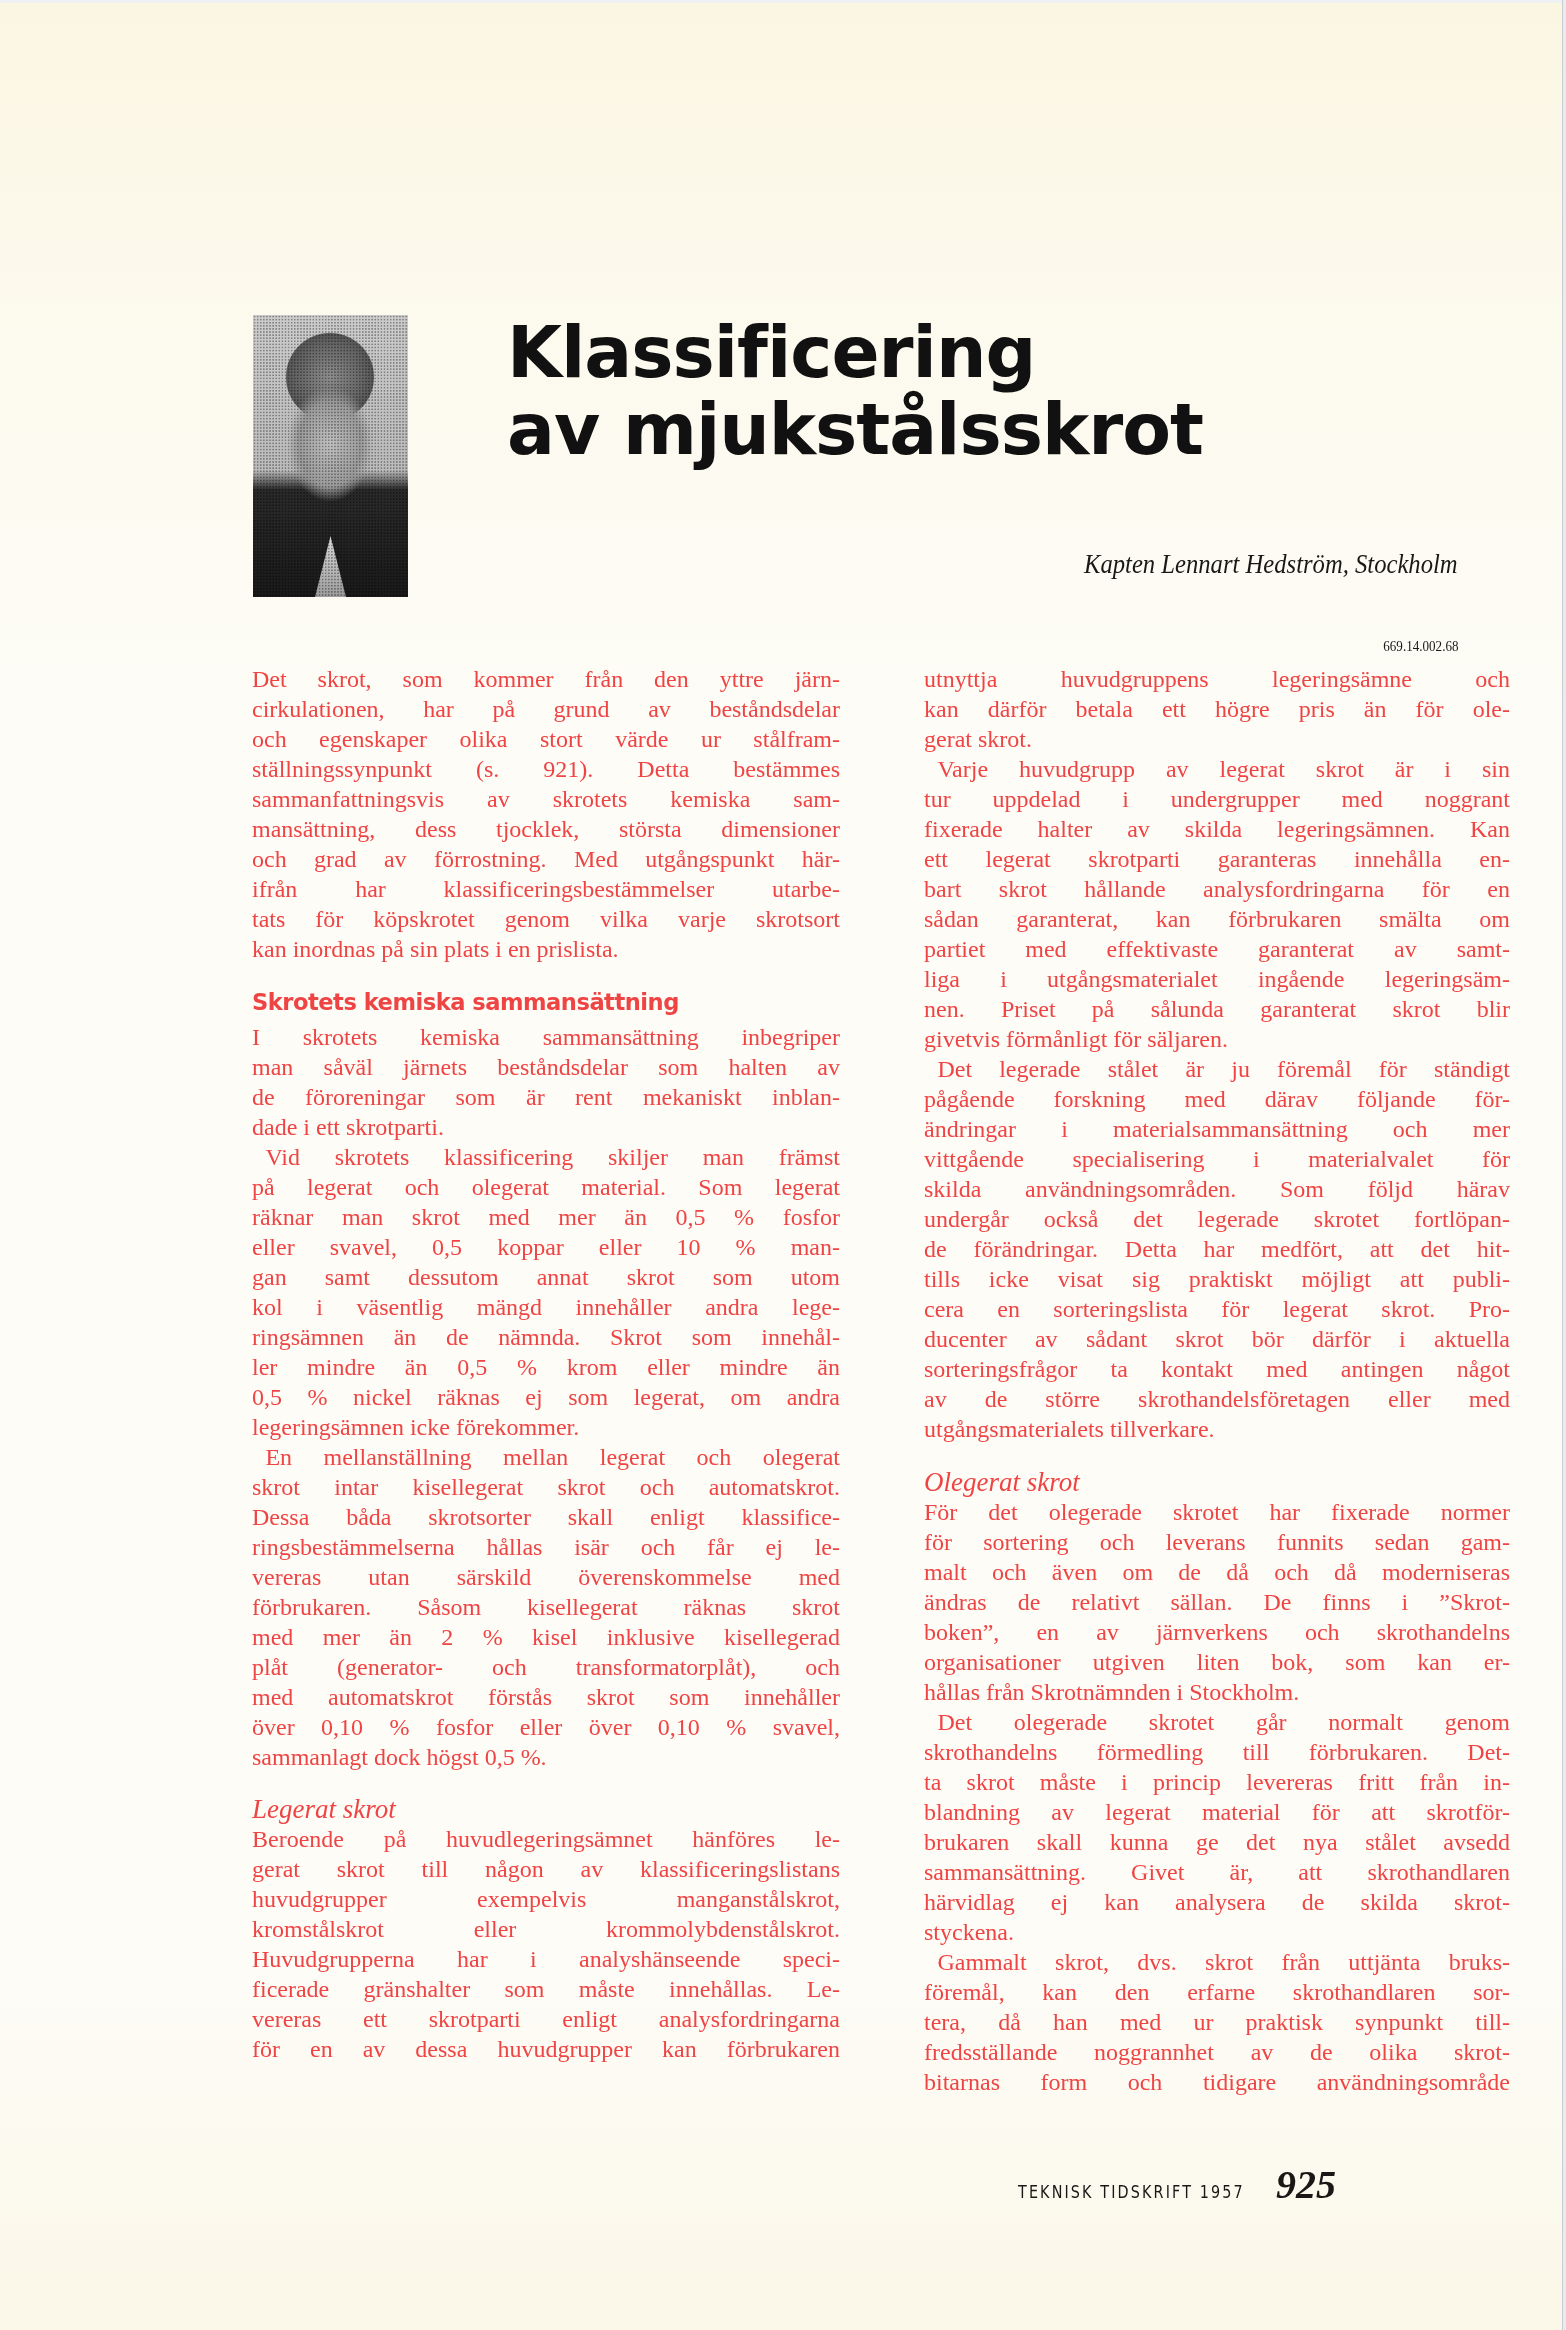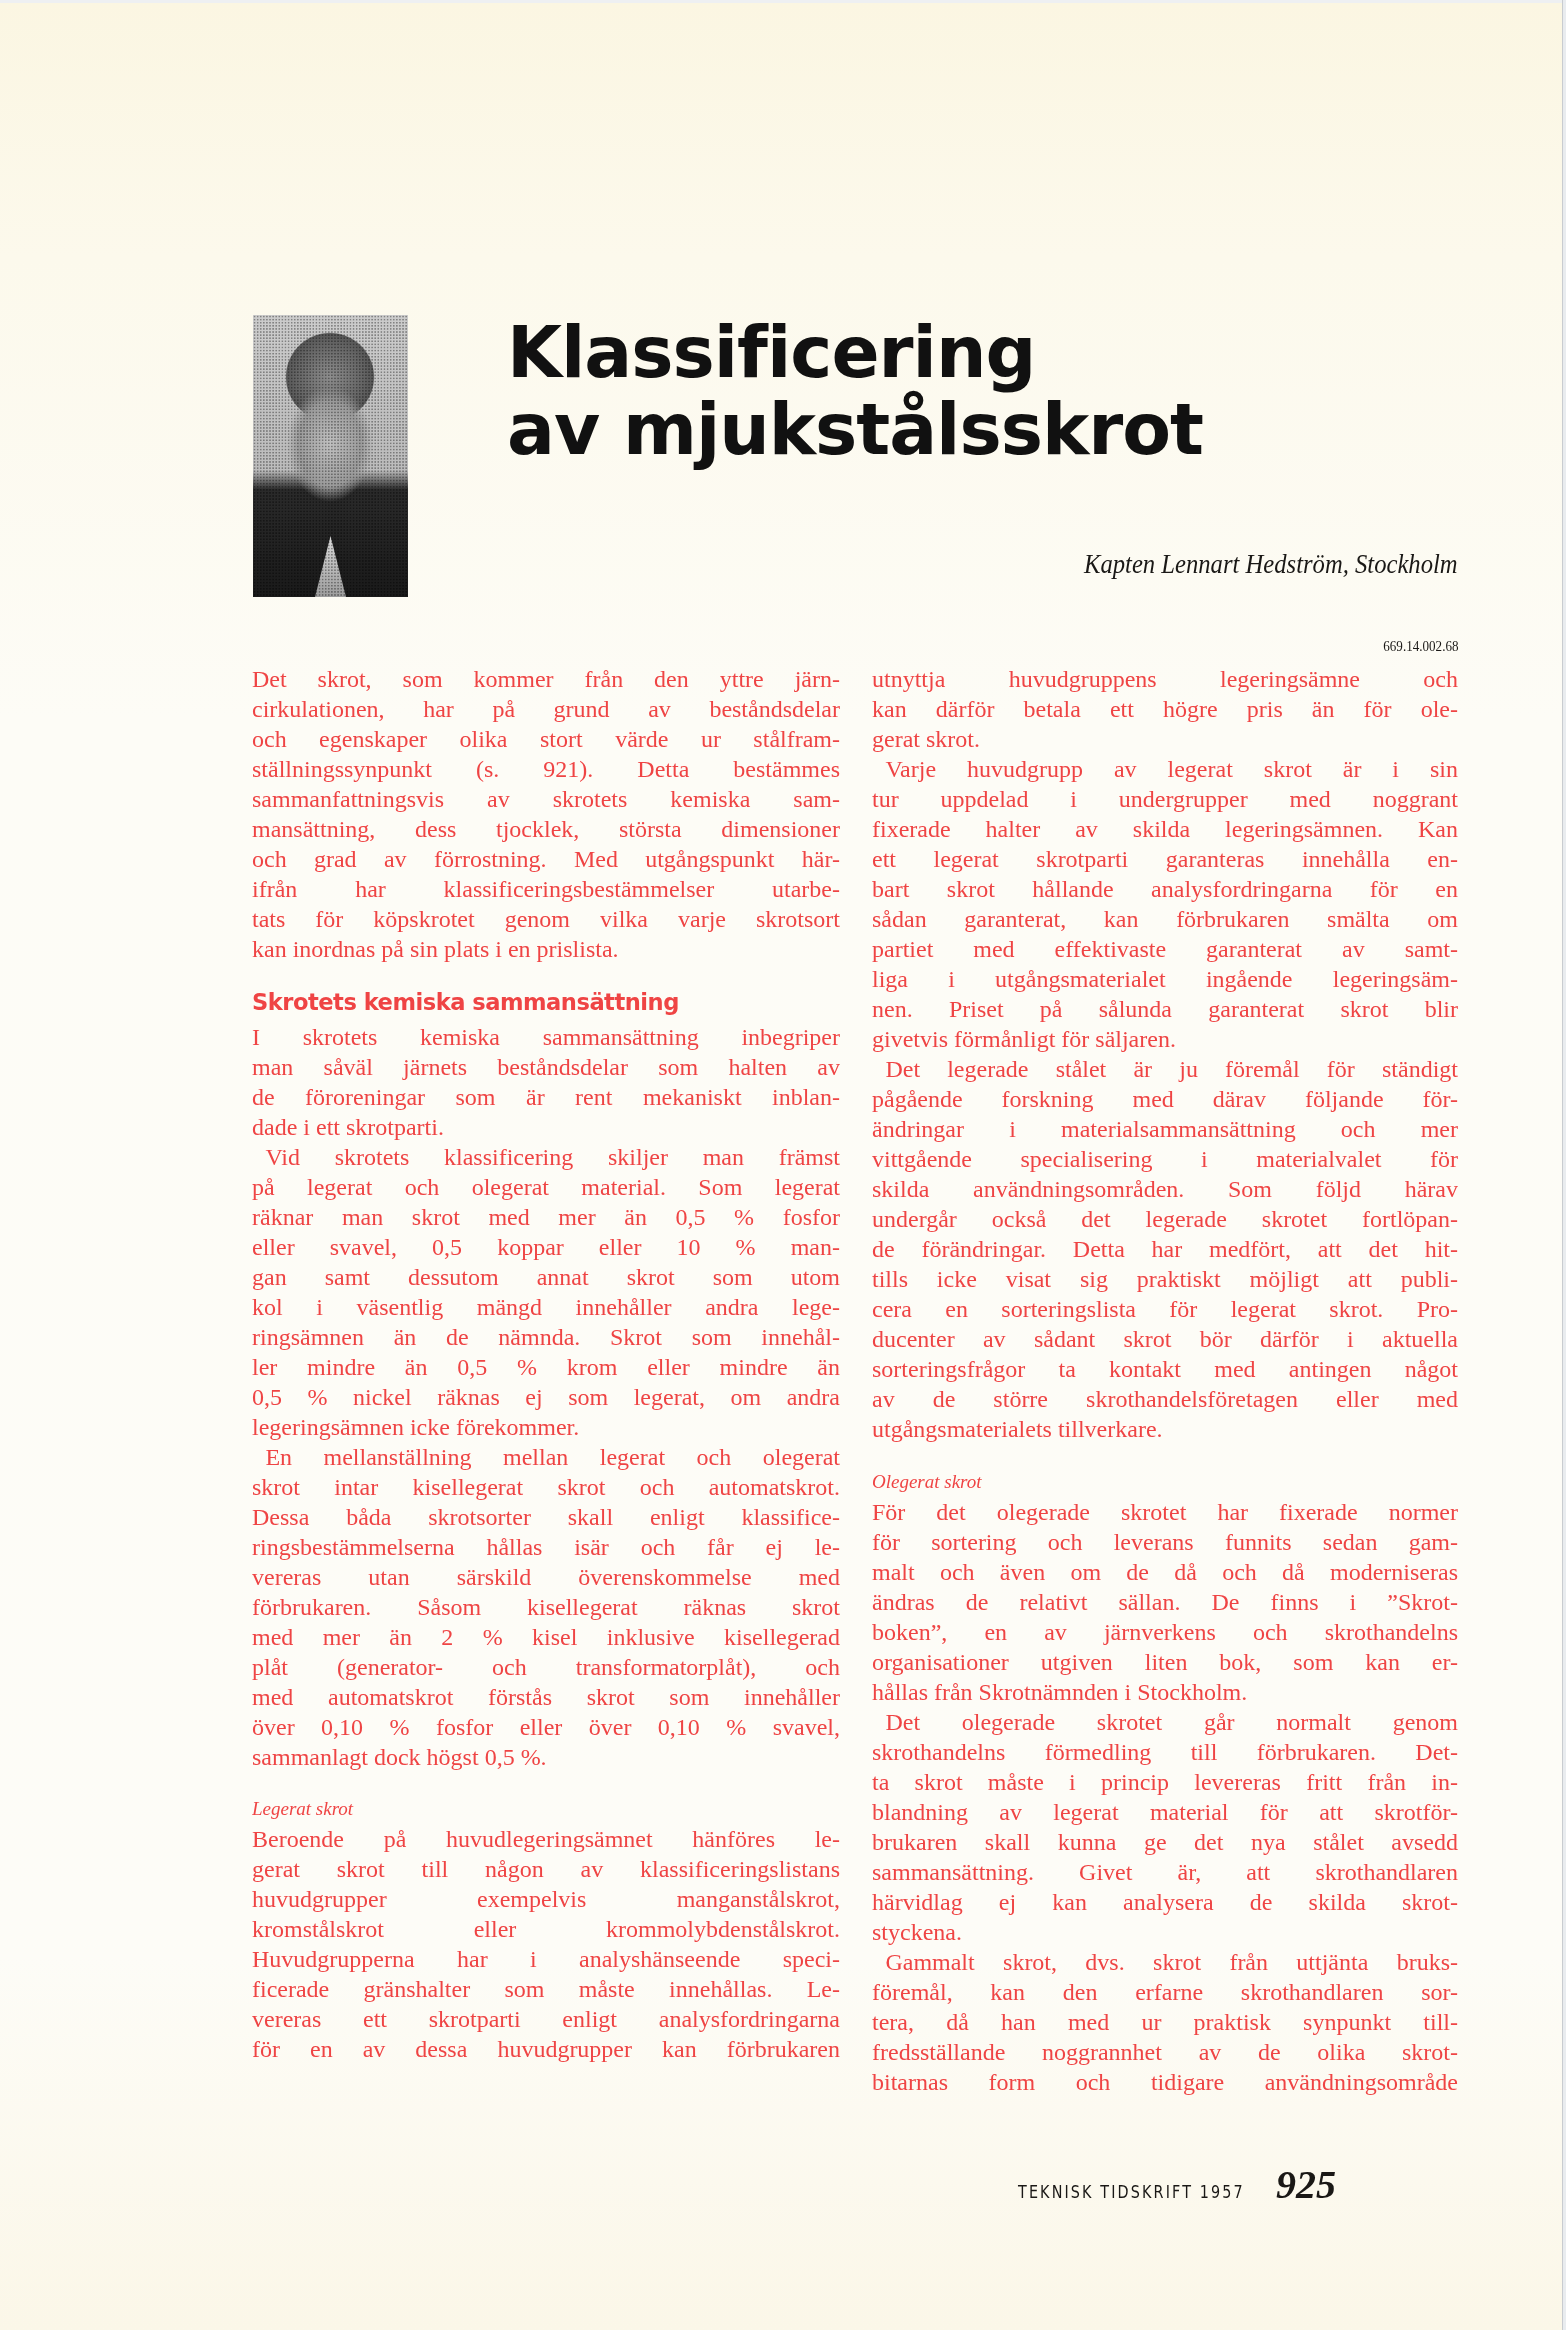--- a/index.html
+++ b/index.html
@@ -52,36 +52,36 @@
     font-size: 15.4px; line-height: 18.5px;
     transform: scaleX(0.85); transform-origin: right center;
   }
   .col {
     position: absolute; top: 664px;
     font-family: "Liberation Serif", serif;
     font-size: 24px; line-height: 30px;
     color: #ef4444;
   }
   .col.left { left: 252px; width: 588px; }
-  .col.right { left: 872px; width: 586px; }
+  .col.right { left: 924px; width: 586px; }
   .ln {
     display: block; height: 30px; white-space: nowrap;
     text-align: justify; text-align-last: justify;
     overflow: hidden;
     transform-origin: left center;
   }
   .ln.last { text-align-last: left; }
   .ln.indent { padding-left: 13.4px; }
   .h-bold {
     font-family: "DejaVu Sans", sans-serif; font-weight: bold;
     font-size: 22.6px; letter-spacing: -0.5px;
     text-align: right; text-align-last: left;
   }
   .h-italic {
-    font-style: italic; font-size: 19px;
+    font-style: italic; font-size: 27px;
     text-align: left; text-align-last: left;
   }
   .gap { display: block; }
   .footer {
     position: absolute; left: 1018px; top: 2161px; white-space: nowrap;
   }
   .footer .journal {
     font-family: "DejaVu Sans", sans-serif; font-size: 17.5px;
     letter-spacing: 2.6px; font-weight: normal;
     display: inline-block; transform: scaleX(0.82); transform-origin: left bottom;

